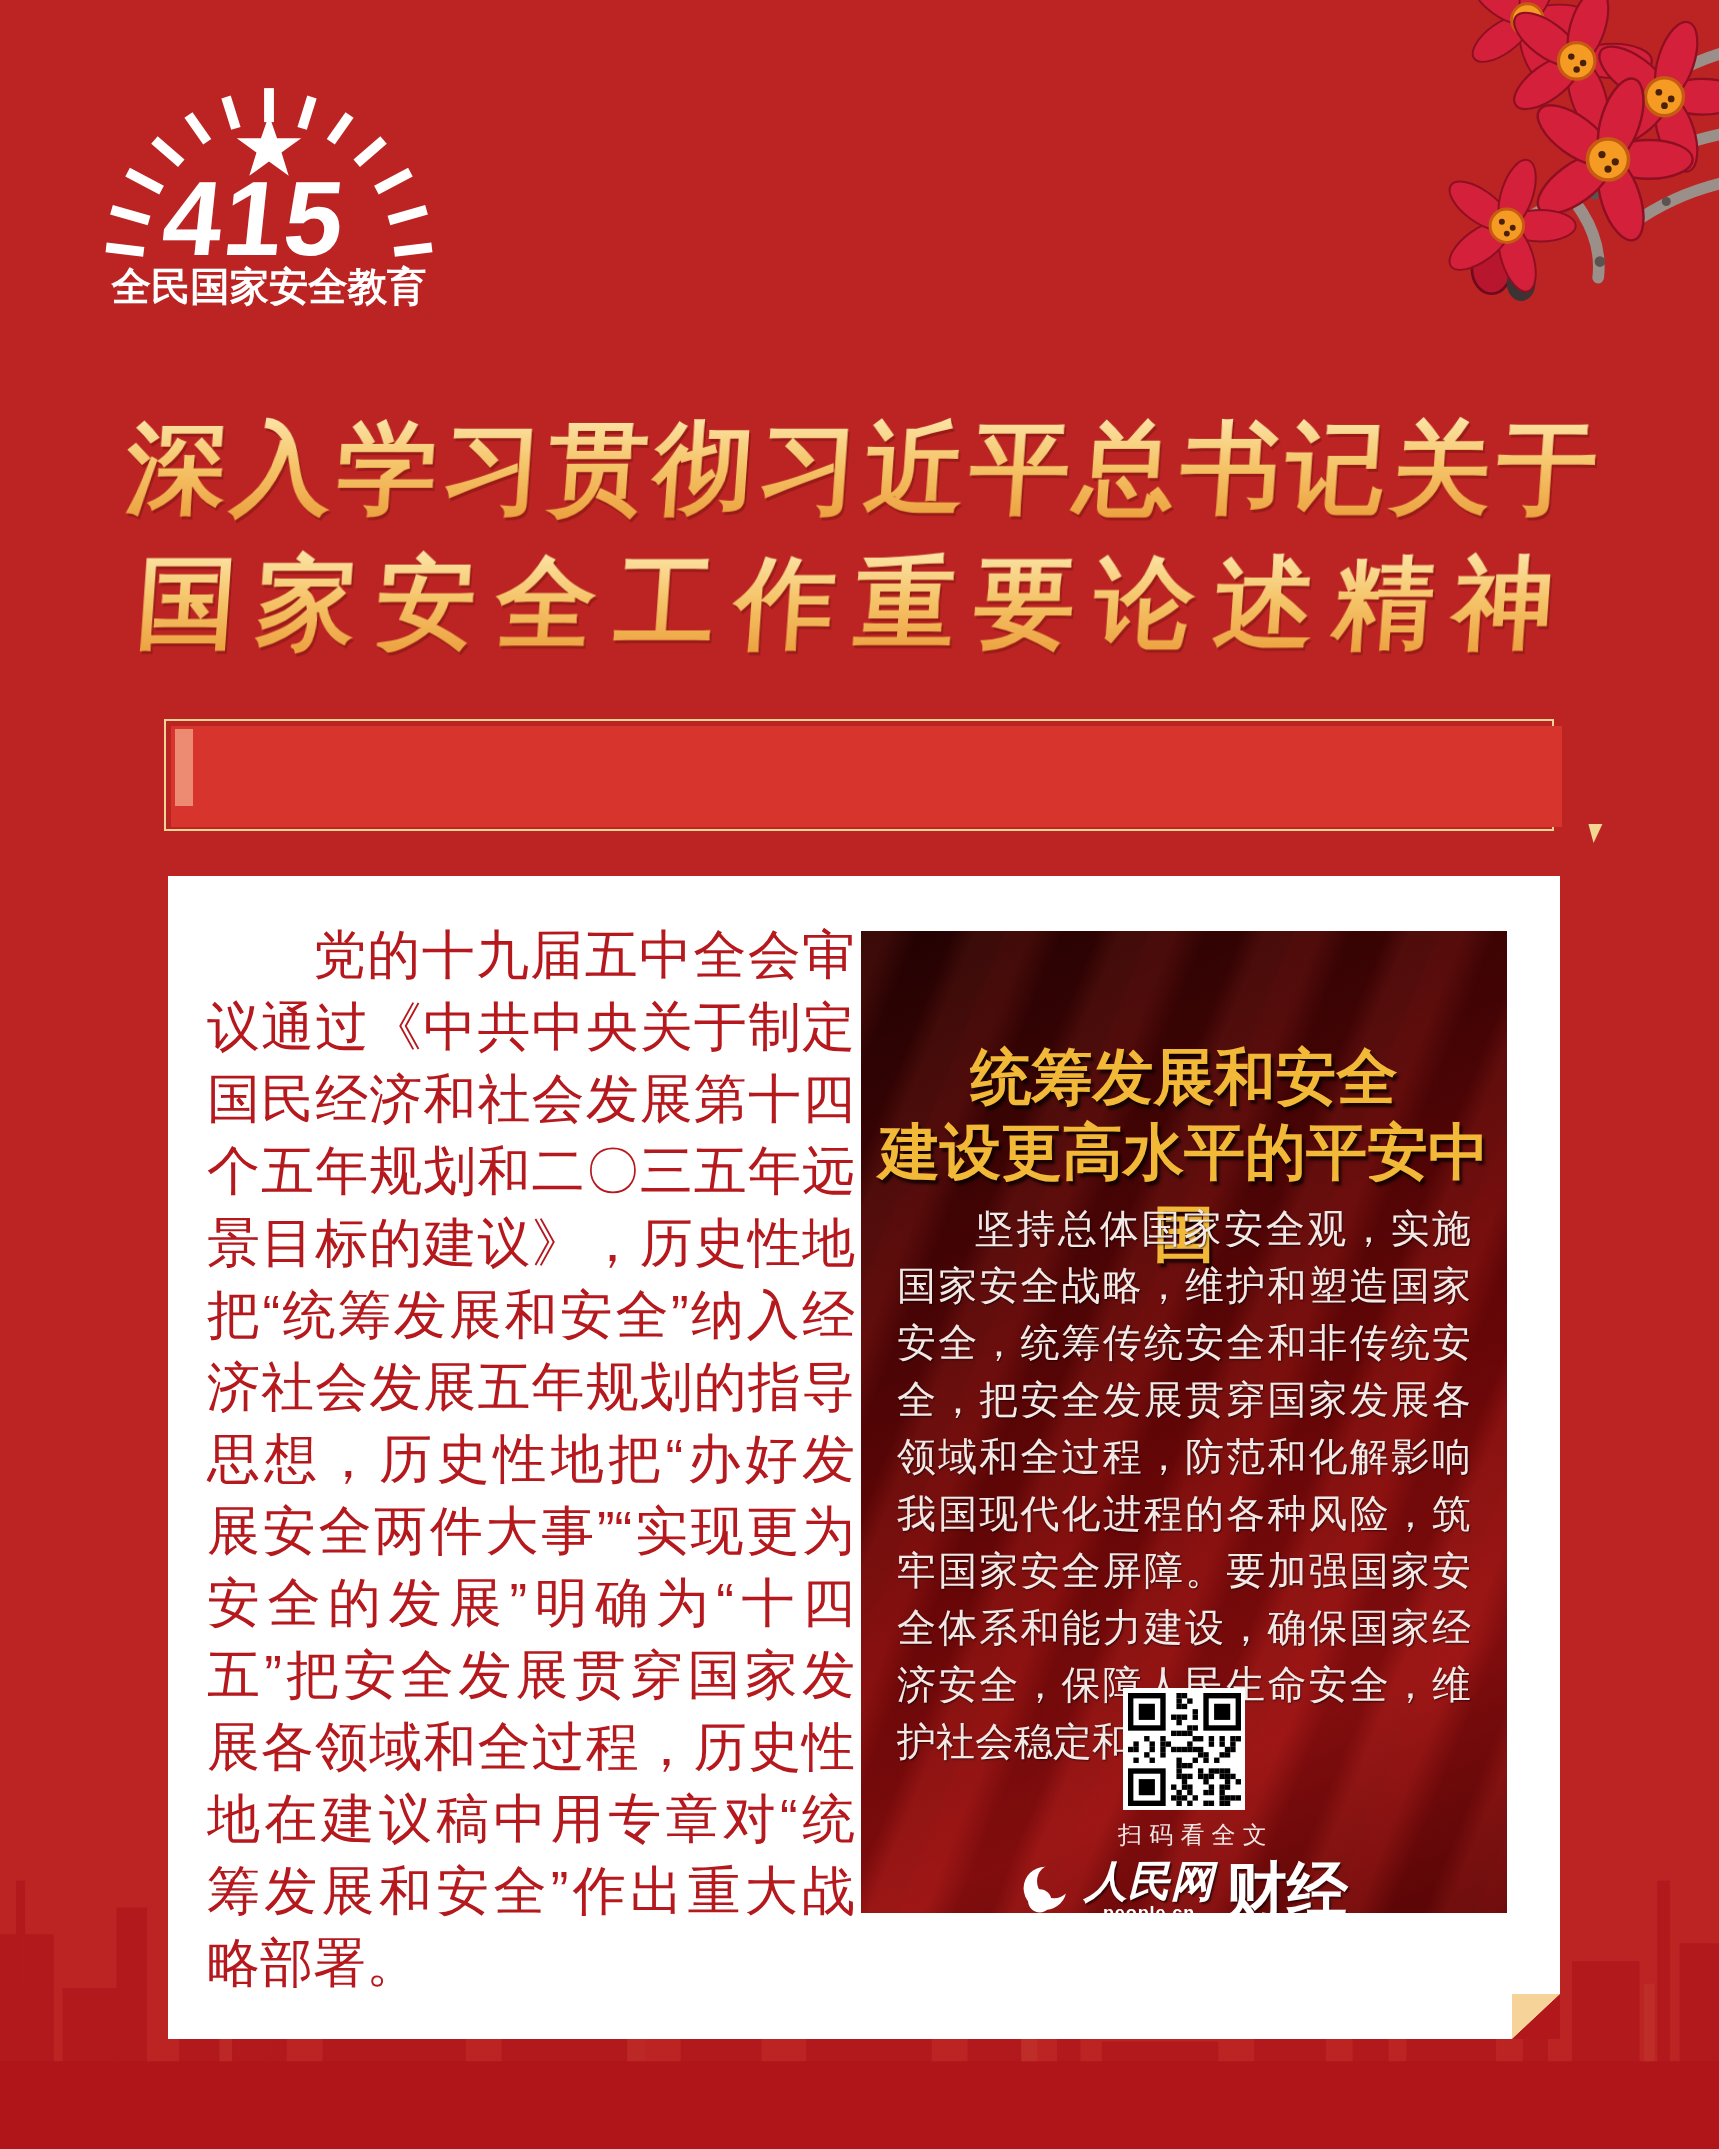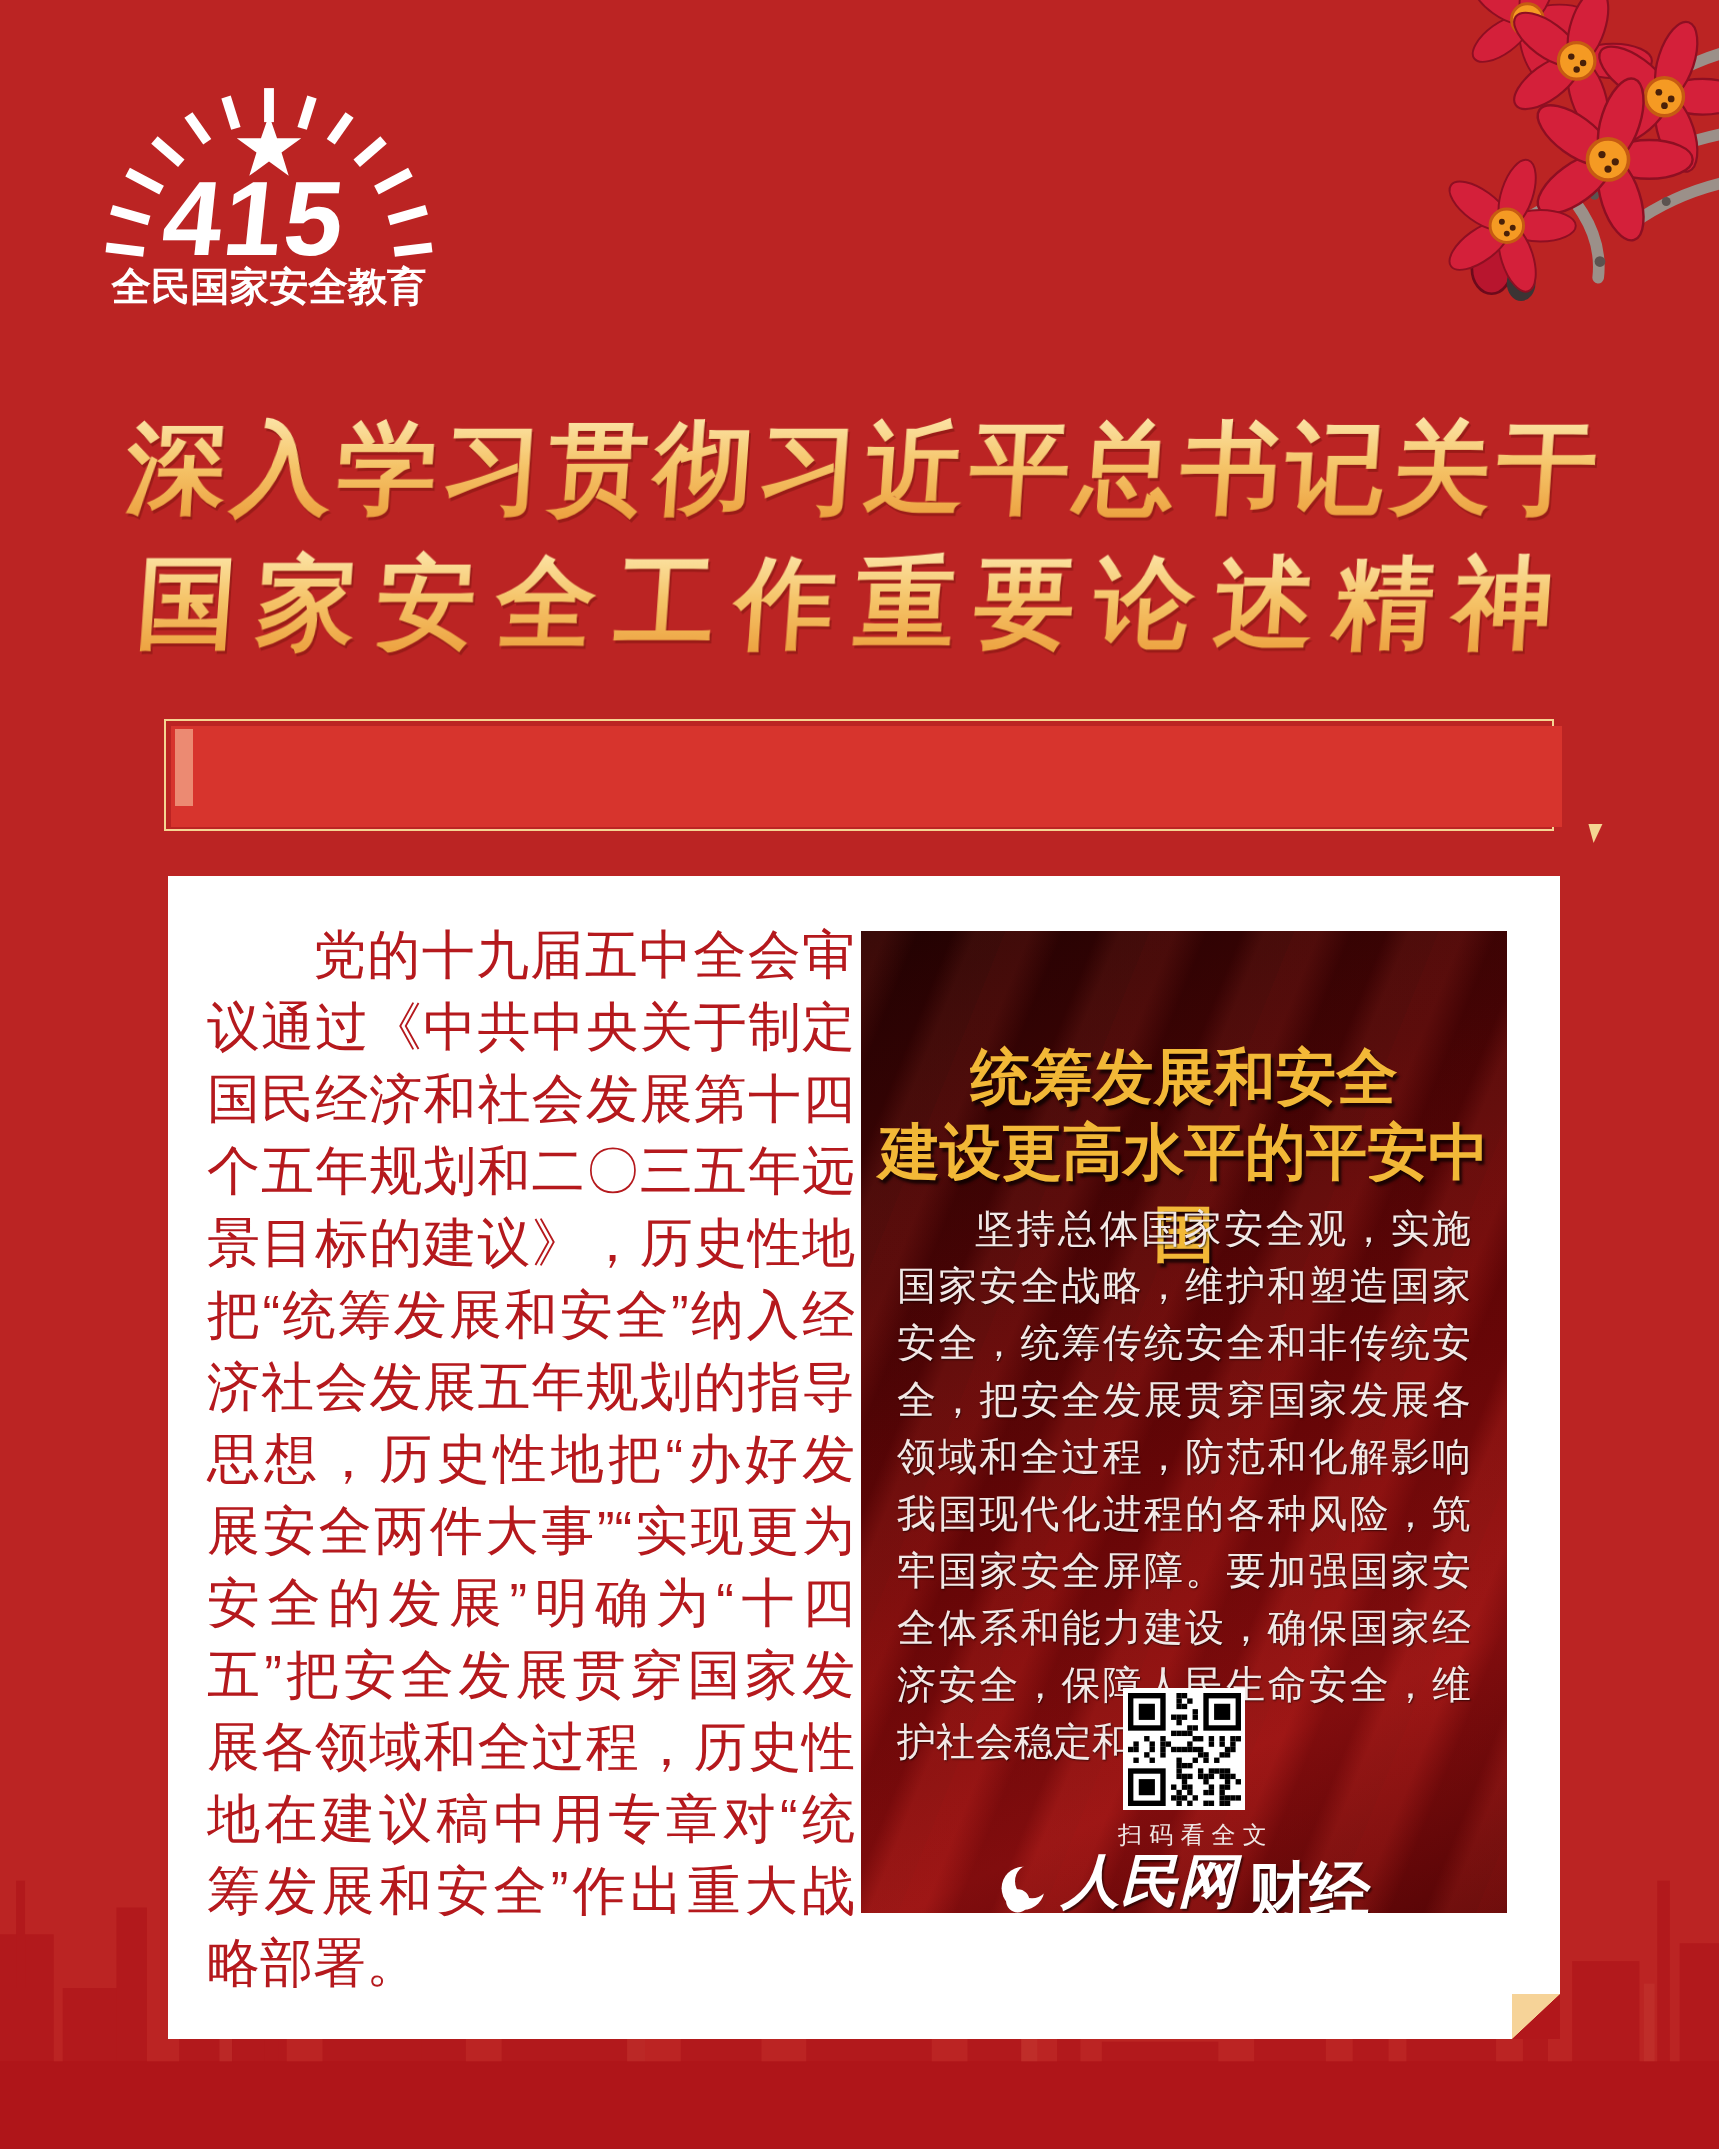--- a/index.html
+++ b/index.html
@@ -60,21 +60,21 @@
           font-family:"Liberation Serif",serif;font-size:39px;line-height:57px;
           color:#f2e8e6;text-align:justify;text-indent:2em;text-shadow:0.9px 0.9px 1.8px rgba(0,0,0,.6);}
   .qr-wrap{position:absolute;left:50%;top:757px;transform:translateX(-50%);
           width:113px;height:113px;background:#ffffff;padding:4.5px;}
   .qr-caption{position:absolute;left:0;top:888px;width:100%;text-align:center;
           font-size:24px;letter-spacing:7.2px;color:#efe6e4;font-family:"Liberation Serif",serif;padding-left:12px;}
   .source-row{position:absolute;left:0;top:919px;width:100%;display:flex;
           align-items:center;justify-content:center;gap:12.5px;}
   .brand-col{display:flex;flex-direction:column;align-items:center;line-height:1;}
   .brand-name{font-family:"Liberation Serif",serif;font-style:italic;font-weight:bold;
-          font-size:58px;color:#ffffff;text-shadow:1.8px 1.8px 1.8px rgba(0,0,0,.55);}
+          font-size:43px;color:#ffffff;text-shadow:1.8px 1.8px 1.8px rgba(0,0,0,.55);}
   .brand-domain{font-size:18px;font-weight:bold;color:#ffffff;letter-spacing:0.9px;
           text-shadow:0.9px 0.9px 0.9px rgba(120,10,10,.9);margin-top:1px;}
   .brand-channel{font-family:"Liberation Serif",serif;font-size:61px;font-weight:bold;
           color:#ffffff;text-shadow:1.8px 1.8px 1.8px rgba(0,0,0,.55);}
 </style>
 </head>
 <body>
 
 <div class="poster">
 

